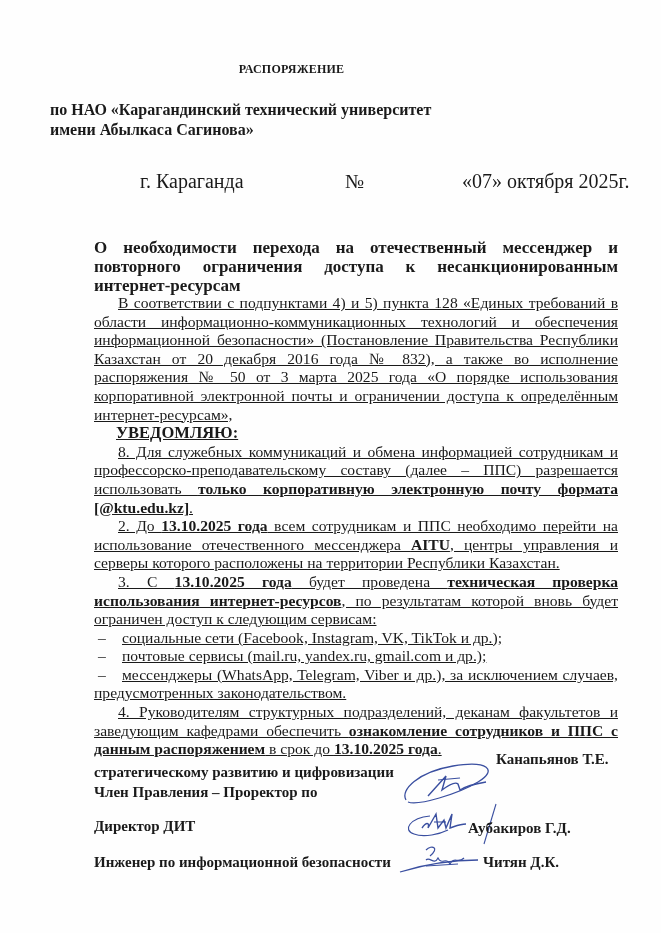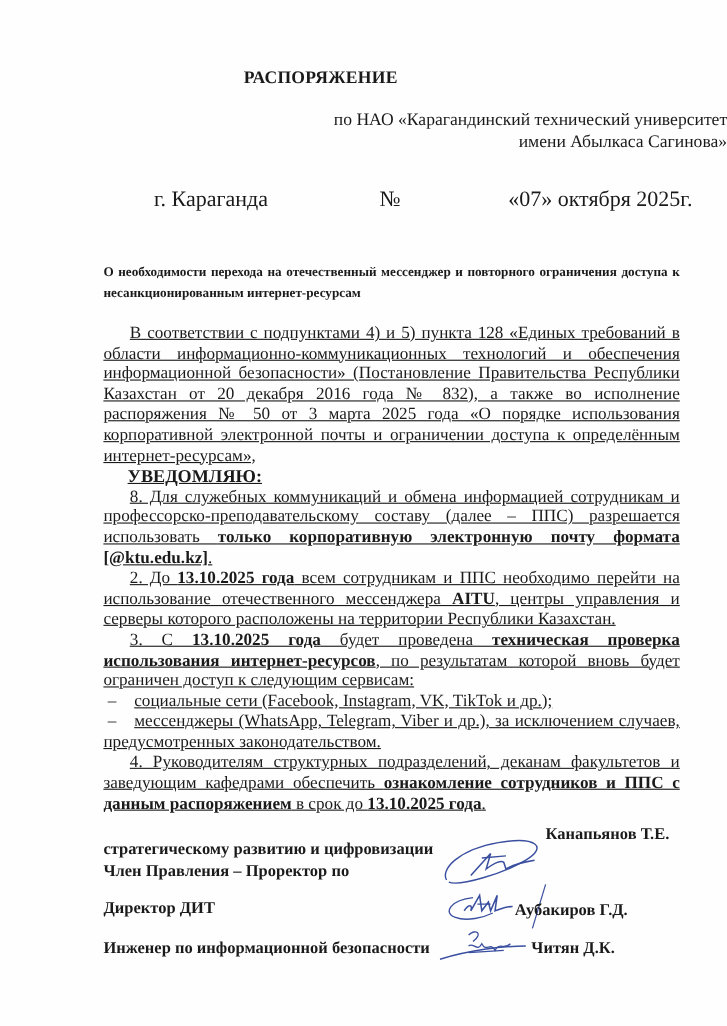--- a/index.html
+++ b/index.html
@@ -4,35 +4,35 @@
 <style>
   html, body { margin: 0; padding: 0; background: #ffffff; }
   body {
     width: 661px; height: 933px; position: relative; overflow: hidden;
     font-family: "Liberation Serif", "DejaVu Serif", serif;
     color: #1a1a1a;
   }
   .page { position: absolute; left: 0; top: 0; width: 661px; height: 933px; background: #fefefe; }
   .title {
     position: absolute; left: 0; width: 528px; top: 62px;
-    text-align: center; font-weight: bold; font-size: 16px; letter-spacing: 0.2px;
+    text-align: center; font-weight: bold; font-size: 12px; letter-spacing: 0.2px;
     padding-left: 55px; box-sizing: border-box;
   }
   .org {
     position: absolute; left: 0; width: 661px; top: 100px;
-    text-align: right; font-weight: normal; font-size: 16px; line-height: 20px;
+    text-align: left; font-weight: bold; font-size: 16px; line-height: 20px;
     padding-left: 50px; box-sizing: border-box;
   }
   .meta-row { position: absolute; top: 170px; font-size: 20px; }
   .meta-city { left: 140px; }
   .meta-no { left: 345px; }
   .meta-date { left: 462px; }
   .subject {
     position: absolute; left: 94px; top: 238px; width: 524px;
-    font-weight: bold; font-size: 12px; line-height: 19px; text-align: justify;
+    font-weight: bold; font-size: 17px; line-height: 19px; text-align: justify;
   }
   .body {
     position: absolute; left: 94px; top: 294px; width: 524px;
     font-size: 15.6px; line-height: 18.6px; text-align: justify; text-decoration: underline;
   }
   .body p { margin: 0; text-indent: 24px; }
   .body .notify { font-weight: bold; font-size: 16.5px; text-indent: 22px; margin-top: 0; }
   .body b { font-weight: bold; }
   .dash-item { text-indent: 0 !important; padding-left: 0; display: block; }
   .dash-item .dash { display: inline-block; width: 28px; text-align: left; padding-left: 4px; box-sizing: border-box; }
@@ -68,20 +68,21 @@
     <p>В соответствии с подпунктами 4) и 5) пункта 128 «Единых требований в области информационно-коммуникационных технологий и обеспечения информационной безопасности» (Постановление Правительства Республики Казахстан от 20 декабря 2016 года № 832), а также во исполнение распоряжения № 50 от 3 марта 2025 года «О порядке использования корпоративной электронной почты и ограничении доступа к определённым интернет-ресурсам»,</p>
     <p class="notify">УВЕДОМЛЯЮ:</p>
 
     <p><span>8. Для служебных коммуникаций и обмена информацией сотрудникам и профессорско-преподавательскому составу (далее – ППС) разрешается использовать </span><b>только корпоративную электронную почту формата [@ktu.edu.kz]</b><span>.</span></p>
 
     <p><span>2. До </span><b>13.10.2025 года</b><span> всем сотрудникам и ППС необходимо перейти на использование отечественного мессенджера </span><b>AITU</b><span>, центры управления и серверы которого расположены на территории Республики Казахстан.</span></p>
 
     <p><span>3. С </span><b>13.10.2025 года</b><span> будет проведена </span><b>техническая проверка использования интернет-ресурсов</b><span>, по результатам которой вновь будет ограничен доступ к следующим сервисам:</span></p>
 
     <p class="dash-item"><span class="dash">–</span><span>социальные сети (Facebook, Instagram, VK, TikTok и др.);</span></p>
+    <p class="dash-item"><span class="dash">–</span><span>почтовые сервисы (mail.ru, yandex.ru, gmail.com и др.);</span></p>
     <p class="dash-item"><span class="dash">–</span><span>мессенджеры (WhatsApp, Telegram, Viber и др.), за исключением случаев, предусмотренных законодательством.</span></p>
 
     <p><span>4. Руководителям структурных подразделений, деканам факультетов и заведующим кафедрами обеспечить </span><b>ознакомление сотрудников и ППС с данным распоряжением</b><span> в срок до </span><b>13.10.2025 года</b><span>.</span></p>
   </div>
 
   <div class="sig sig-role1">
     <div>стратегическому развитию и цифровизации</div>
     <div>Член Правления – Проректор по</div>
   </div>
   <div class="sign" style="left:398px; top:760px;">

